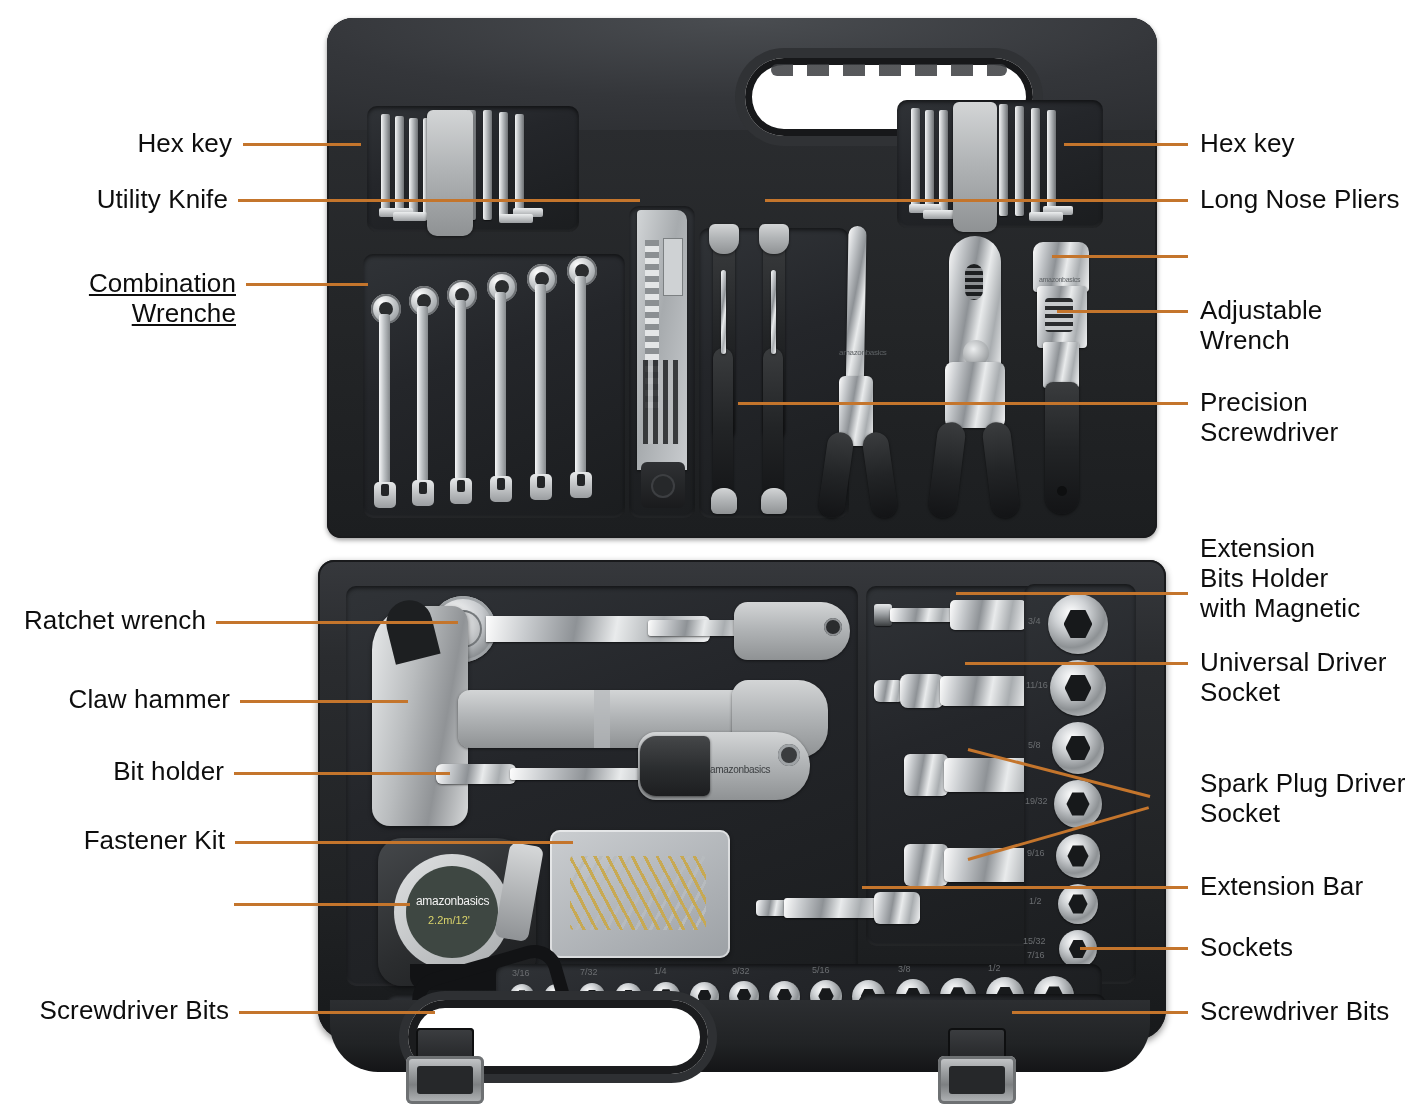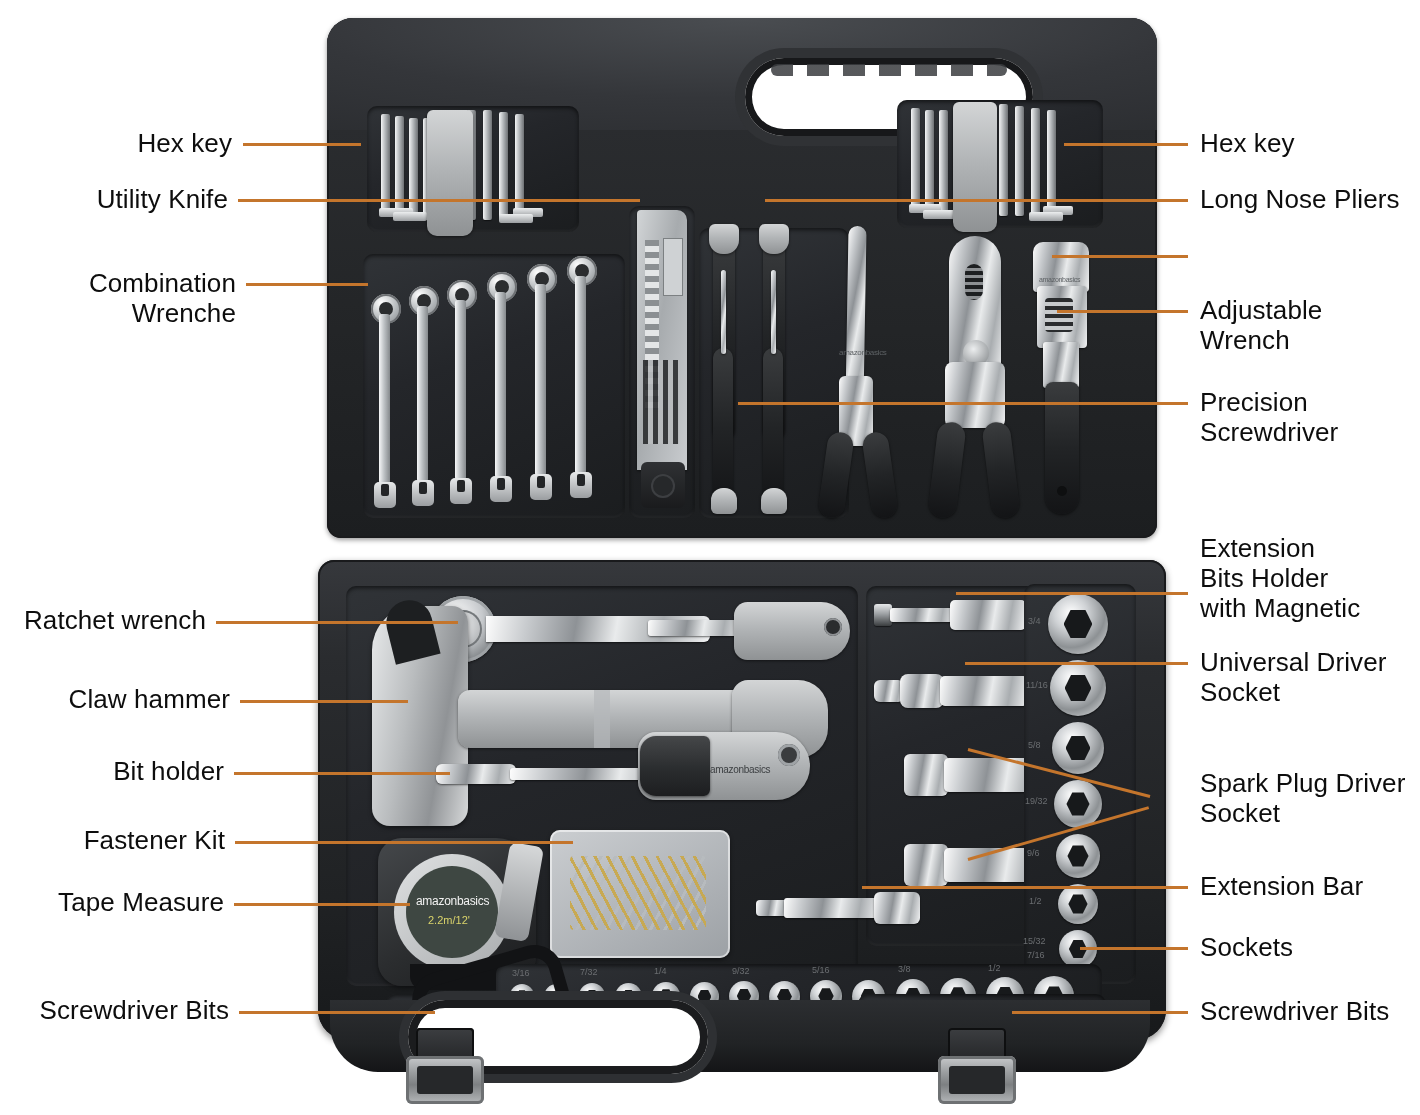--- a/index.html
+++ b/index.html
@@ -351,21 +351,21 @@
       <div class="socket" style="left:732px;top:100px;width:56px;height:56px;"></div>
       <div class="socket" style="left:734px;top:162px;width:52px;height:52px;"></div>
       <div class="socket" style="left:736px;top:220px;width:48px;height:48px;"></div>
       <div class="socket" style="left:738px;top:274px;width:44px;height:44px;"></div>
       <div class="socket" style="left:740px;top:324px;width:40px;height:40px;"></div>
       <div class="socket" style="left:741px;top:370px;width:38px;height:38px;"></div>
       <div class="sizetxt" style="left:710px;top:56px;text-align:right;">3/4</div>
       <div class="sizetxt" style="left:708px;top:120px;">11/16</div>
       <div class="sizetxt" style="left:710px;top:180px;">5/8</div>
       <div class="sizetxt" style="left:707px;top:236px;">19/32</div>
-      <div class="sizetxt" style="left:709px;top:288px;">9/6</div>
+      <div class="sizetxt" style="left:709px;top:288px;">9/16</div>
       <div class="sizetxt" style="left:711px;top:336px;">1/2</div>
       <div class="sizetxt" style="left:705px;top:376px;">15/32</div>
       <div class="sizetxt" style="left:709px;top:390px;">7/16</div>
     </div>
 
     <div class="tray" style="left:178px;top:404px;width:606px;height:62px;"></div>
     <div>
       <div class="socket" style="left:192px;top:424px;width:24px;height:24px;"></div>
       <div class="socket" style="left:226px;top:424px;width:25px;height:25px;"></div>
       <div class="socket" style="left:261px;top:423px;width:26px;height:26px;"></div>
@@ -453,27 +453,26 @@
   <div class="leader" style="left:956px;top:592px;width:232px;"></div>
   <div class="leader" style="left:965px;top:662px;width:223px;"></div>
   <div class="leader" style="left:968px;top:748px;width:188px;transform:rotate(14.5deg);"></div>
   <div class="leader" style="left:968px;top:858px;width:188px;transform:rotate(-16deg);"></div>
   <div class="leader" style="left:862px;top:886px;width:326px;"></div>
   <div class="leader" style="left:1080px;top:947px;width:108px;"></div>
   <div class="leader" style="left:1012px;top:1011px;width:176px;"></div>
 
   <div class="lbl right-al" style="left:20px;top:128px;width:212px;">Hex key</div>
   <div class="lbl right-al" style="left:20px;top:184px;width:208px;">Utility Knife</div>
-  <div class="lbl right-al" style="left:20px;top:268px;width:216px;">Combination
+  <div class="lbl right-al" style="left:20px;top:268px;width:216px;text-decoration:underline;">Combination
 Wrenche</div>
   <div class="lbl right-al" style="left:10px;top:605px;width:196px;">Ratchet wrench</div>
   <div class="lbl right-al" style="left:10px;top:684px;width:220px;">Claw hammer</div>
   <div class="lbl right-al" style="left:10px;top:756px;width:214px;">Bit holder</div>
   <div class="lbl right-al" style="left:10px;top:825px;width:215px;">Fastener Kit</div>
-  <div class="lbl right-al" style="left:10px;top:887px;width:214px;">Tape Measure</div>
   <div class="lbl right-al" style="left:6px;top:995px;width:223px;">Screwdriver Bits</div>
 
   <div class="lbl left-al" style="left:1200px;top:128px;width:215px;">Hex key</div>
   <div class="lbl left-al" style="left:1200px;top:184px;width:218px;">Long Nose Pliers</div>
   <div class="lbl left-al" style="left:1200px;top:295px;width:210px;">Adjustable
 Wrench</div>
   <div class="lbl left-al" style="left:1200px;top:533px;width:216px;">Extension
 Bits Holder
 with Magnetic</div>
 

